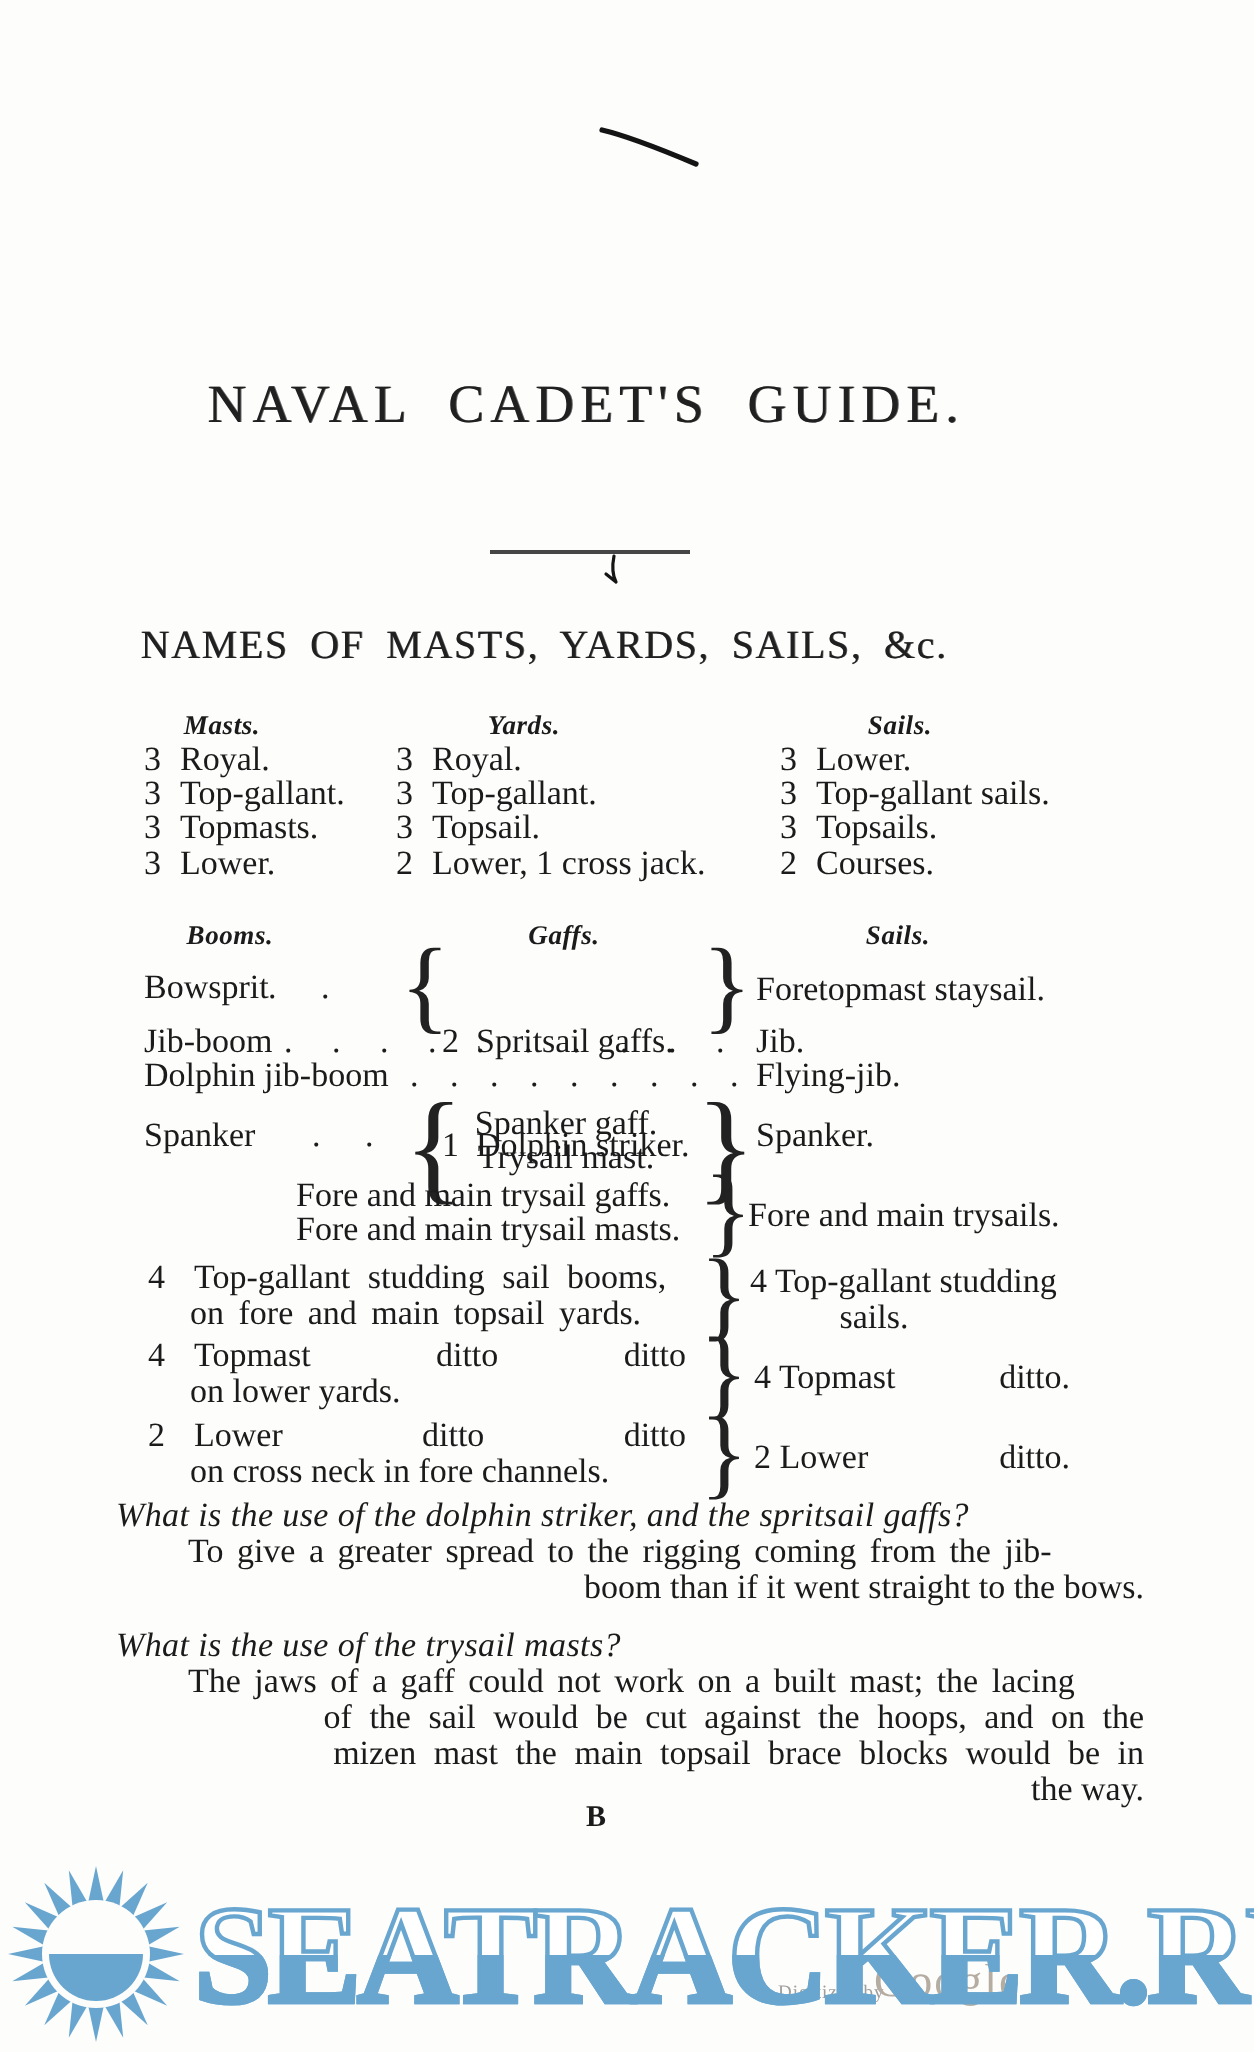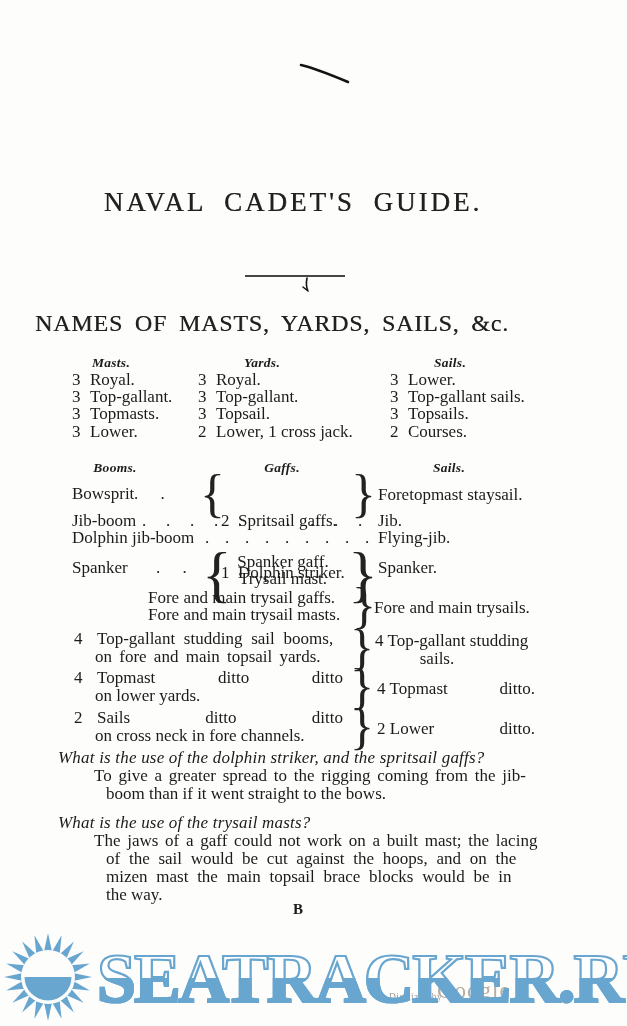--- a/index.html
+++ b/index.html
@@ -10,21 +10,21 @@
     font-family:"Liberation Serif", serif; color:var(--ink);
     font-size:17px; line-height:17px;
   }
   .abs{position:absolute;}
   .title{
     font-size:27px; line-height:30px; letter-spacing:3px; word-spacing:9px;
     text-align:center; font-weight:normal; margin:0; color:#202020;
     text-shadow:0.5px 0 0 rgba(0,0,0,.6);
   }
   .heading{
-    font-size:24px; line-height:22px; letter-spacing:0.8px; word-spacing:5px;
+    font-size:20px; line-height:22px; letter-spacing:0.8px; word-spacing:5px;
     text-align:center; font-weight:normal; margin:0; color:#202020;
     text-shadow:0.4px 0 0 rgba(0,0,0,.6);
   }
   .divider{width:100px; height:2px; background:#2c2c2c; opacity:.88;}
   .th{
     font-style:italic; font-weight:bold; font-size:13.5px; line-height:14px;
     width:80px; text-align:center; letter-spacing:.3px;
   }
   .t1col{display:flex; flex-direction:column;}
   .t1row{height:17.2px; display:flex; gap:9px;}
@@ -37,21 +37,21 @@
   .ws-jib{word-spacing:15.5px;}
   .ws-fly{word-spacing:11.5px;}
   .ws-2dot{word-spacing:18px;}
   .ws3{word-spacing:3px;}
   .ws4{word-spacing:4.5px;}
   .flexjust{display:flex; justify-content:space-between;}
   .qa{width:514px;}
   .qa-q{font-style:italic; line-height:18px; letter-spacing:.2px;}
   .qa-a{line-height:18px;}
   .ind1{margin-left:35px;}
-  .ind2{margin-left:48px;}
+  .ind2{margin-left:48px;text-align:right;}
   .mt{margin-top:11px;}
   .ws25{word-spacing:2.5px;margin-left:36px;}
   .sig{font-weight:bold; font-size:15px; width:20px; text-align:center;}
   .wm-text{
     z-index:3; left:97px; top:944px;
     font-weight:bold; font-size:70px; line-height:70px; letter-spacing:-2px;
     background:linear-gradient(180deg,#ffffff 0 48%, var(--wmblue) 48% 100%);
     -webkit-background-clip:text; background-clip:text; color:transparent;
     -webkit-text-stroke:2.2px var(--wmblue);
     white-space:nowrap;
@@ -193,21 +193,21 @@
   </div>
   <span class="abs" style="left:95px;top:687px">on lower yards.</span>
   <span class="abs brace" style="left:350px;top:661px;font-size:50px">}</span>
   <div class="abs flexjust" style="left:377px;top:680px;width:158px">
     <span>4 Topmast</span>
     <span>ditto.</span>
   </div>
 
   <span class="abs" style="left:74px;top:709px">2</span>
   <div class="abs flexjust" style="left:97px;top:709px;width:246px">
-    <span>Sails</span>
+    <span>Lower</span>
     <span>ditto</span>
     <span>ditto</span>
   </div>
   <span class="abs" style="left:95px;top:727px">on cross neck in fore channels.</span>
   <span class="abs brace" style="left:350px;top:701px;font-size:50px">}</span>
   <div class="abs flexjust" style="left:377px;top:720px;width:158px">
     <span>2 Lower</span>
     <span>ditto.</span>
   </div>
 

